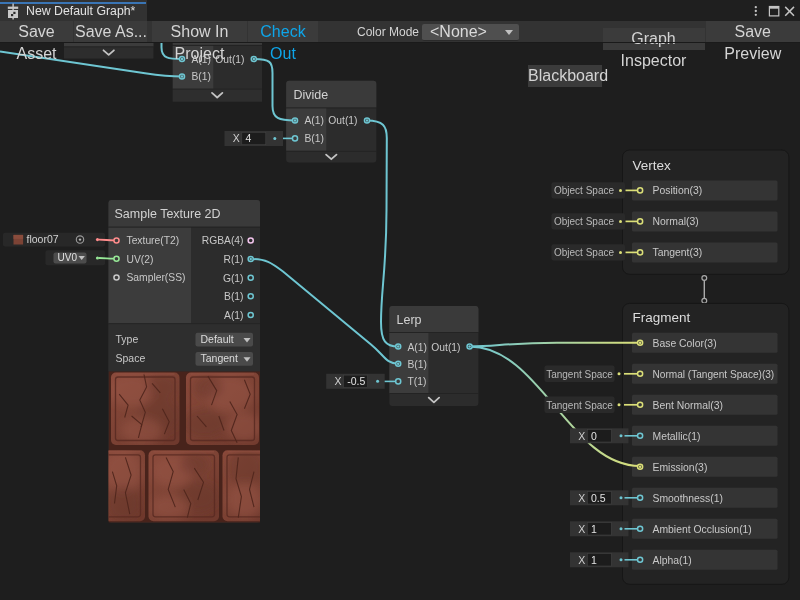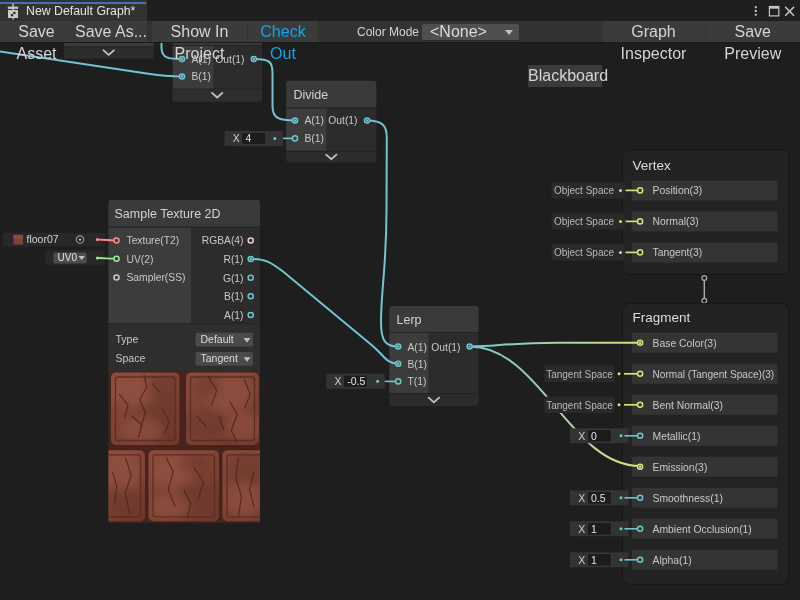--- a/index.html
+++ b/index.html
@@ -374,15 +374,15 @@
 <div class="btn" style="left:0;width:73px;">Save Asset</div>
 <div class="btn" style="left:74px;width:73px;text-align:right;">Save As...</div>
 <div class="btn" style="left:152px;width:95px;">Show In Project</div>
 <div class="btn" style="left:248px;width:70px;color:#0ea5e9;">Check Out</div>
 <div class="abs" style="left:357px;top:21px;height:22px;line-height:23px;font-size:12px;color:#d4d4d4;">Color Mode</div>
 <div class="abs" style="left:422px;top:24px;width:97px;height:16px;background:#4f4f4f;border-radius:2px;border-bottom:1px solid #2a2a2a;">
   <span style="position:absolute;left:8px;top:0;font-size:16px;line-height:16px;color:#dadada;">&lt;None&gt;</span>
   <span style="position:absolute;right:6px;top:6px;width:0;height:0;border-left:4px solid transparent;border-right:4px solid transparent;border-top:5px solid #c0c0c0;"></span>
 </div>
 <div class="btn" style="left:528px;width:73.5px;margin-top:44px;">Blackboard</div>
-<div class="btn" style="left:602.5px;width:102px;">Graph Inspector</div>
+<div class="btn" style="left:602.5px;width:102px;margin-top:7px;">Graph Inspector</div>
 <div class="btn" style="left:705.5px;width:94.5px;">Save Preview</div>
 <div class="abs" style="left:0;top:42.2px;width:800px;height:1px;background:#1a1a1a;"></div>
 
 </body></html>

